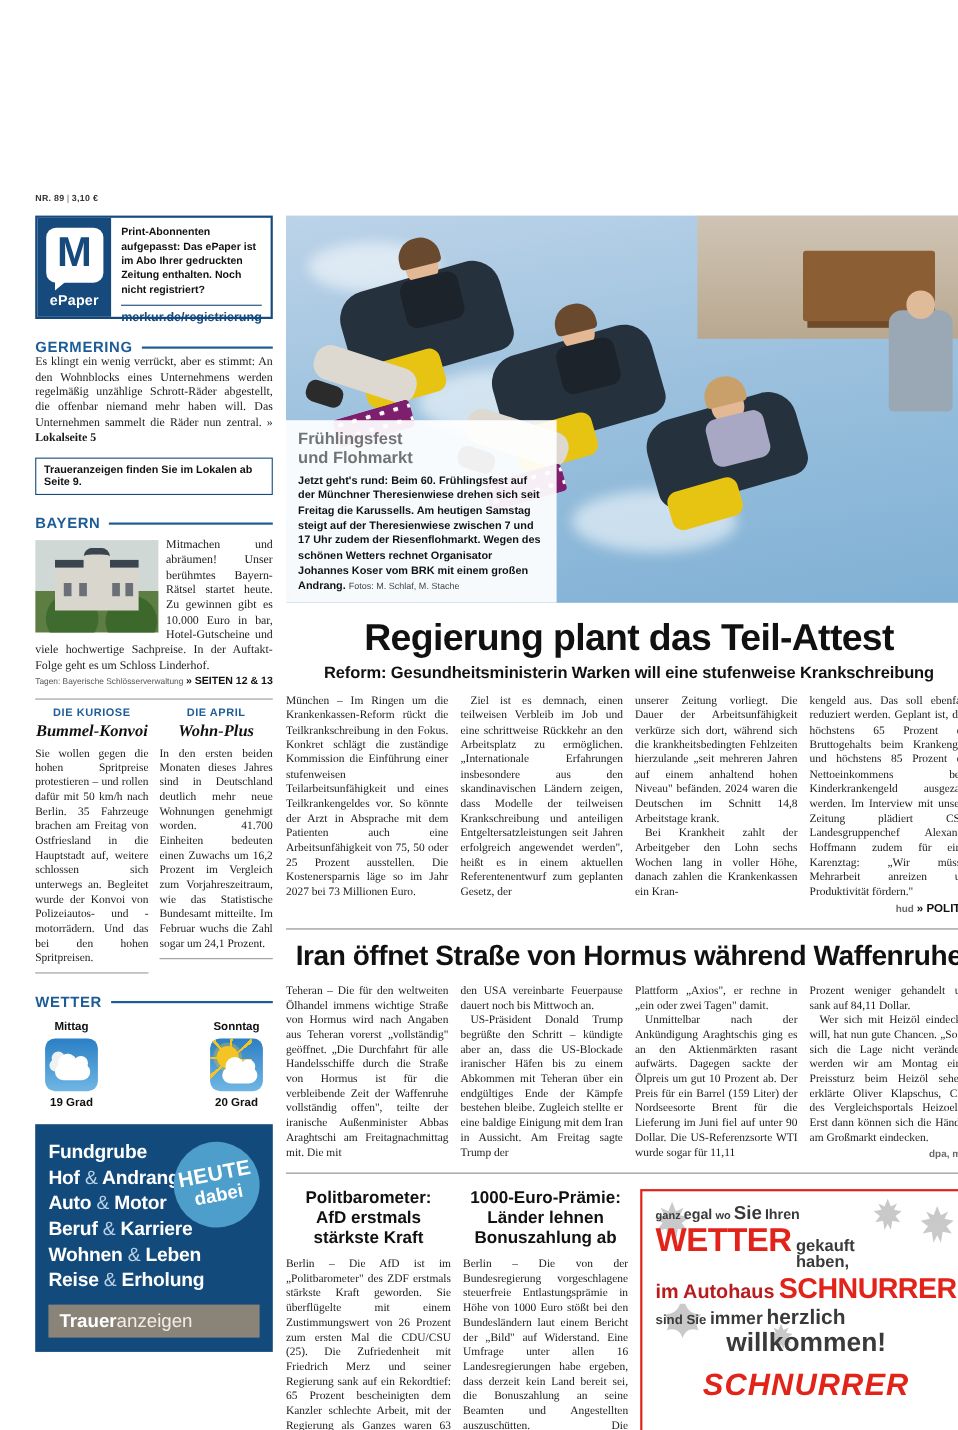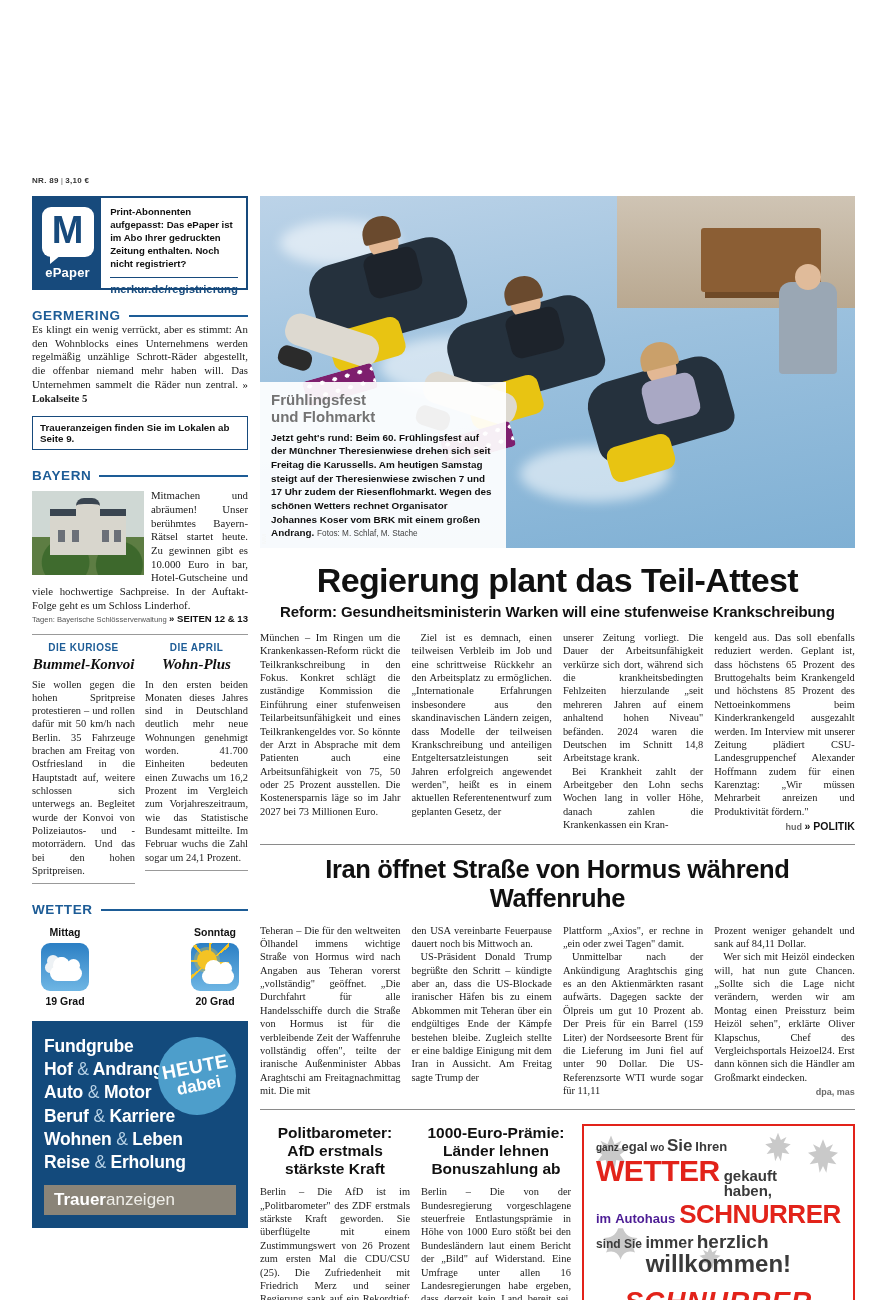--- a/index.html
+++ b/index.html
@@ -326,21 +326,21 @@
   .leaf { position:absolute; color:#c9c9c9; }
   .leaf svg { display:block; }
   .ty-words { position:relative; z-index:2; }
   .ty-l1 { font-size: 10px; font-weight:700; color:#3a3a3a; }
   .ty-l1 .big { font-size: 17px; }
   .ty-l1 .mid { font-size: 13px; }
   .ty-row2 { display:flex; align-items:baseline; gap:4px; margin-top:-2px; }
   .ty-toyota { font-size: 30px; font-weight:700; color:#e2231a; letter-spacing:-0.5px; }
   .ty-gekauft { font-size: 15px; font-weight:700; color:#3a3a3a; line-height:1; }
   .ty-row3 { display:flex; align-items:baseline; gap:4px; margin-top:1px; }
-  .ty-small { font-size: 13px; font-weight:700; color:#4c1d95; }
+  .ty-small { font-size: 18px; font-weight:700; color:#b91c1c; }
   .ty-schnurrer { font-size: 26px; font-weight:700; color:#e2231a; letter-spacing:-0.5px; }
   .ty-row4 { margin-top: 1px; font-size: 12px; font-weight:700; color:#3a3a3a; }
   .ty-row4 .hz { font-size: 19px; }
   .ty-willk { font-size: 24px; font-weight:700; color:#3a3a3a; text-align:center; margin-top:-3px;}
   .schnurrer-logo {
     margin-top: 10px; position:relative; z-index:2;
   }
   .sl-word {
     font-size: 28px; font-weight:800; font-style:italic; color:#e2231a;
     letter-spacing: 1px; line-height:1; text-align:center;

